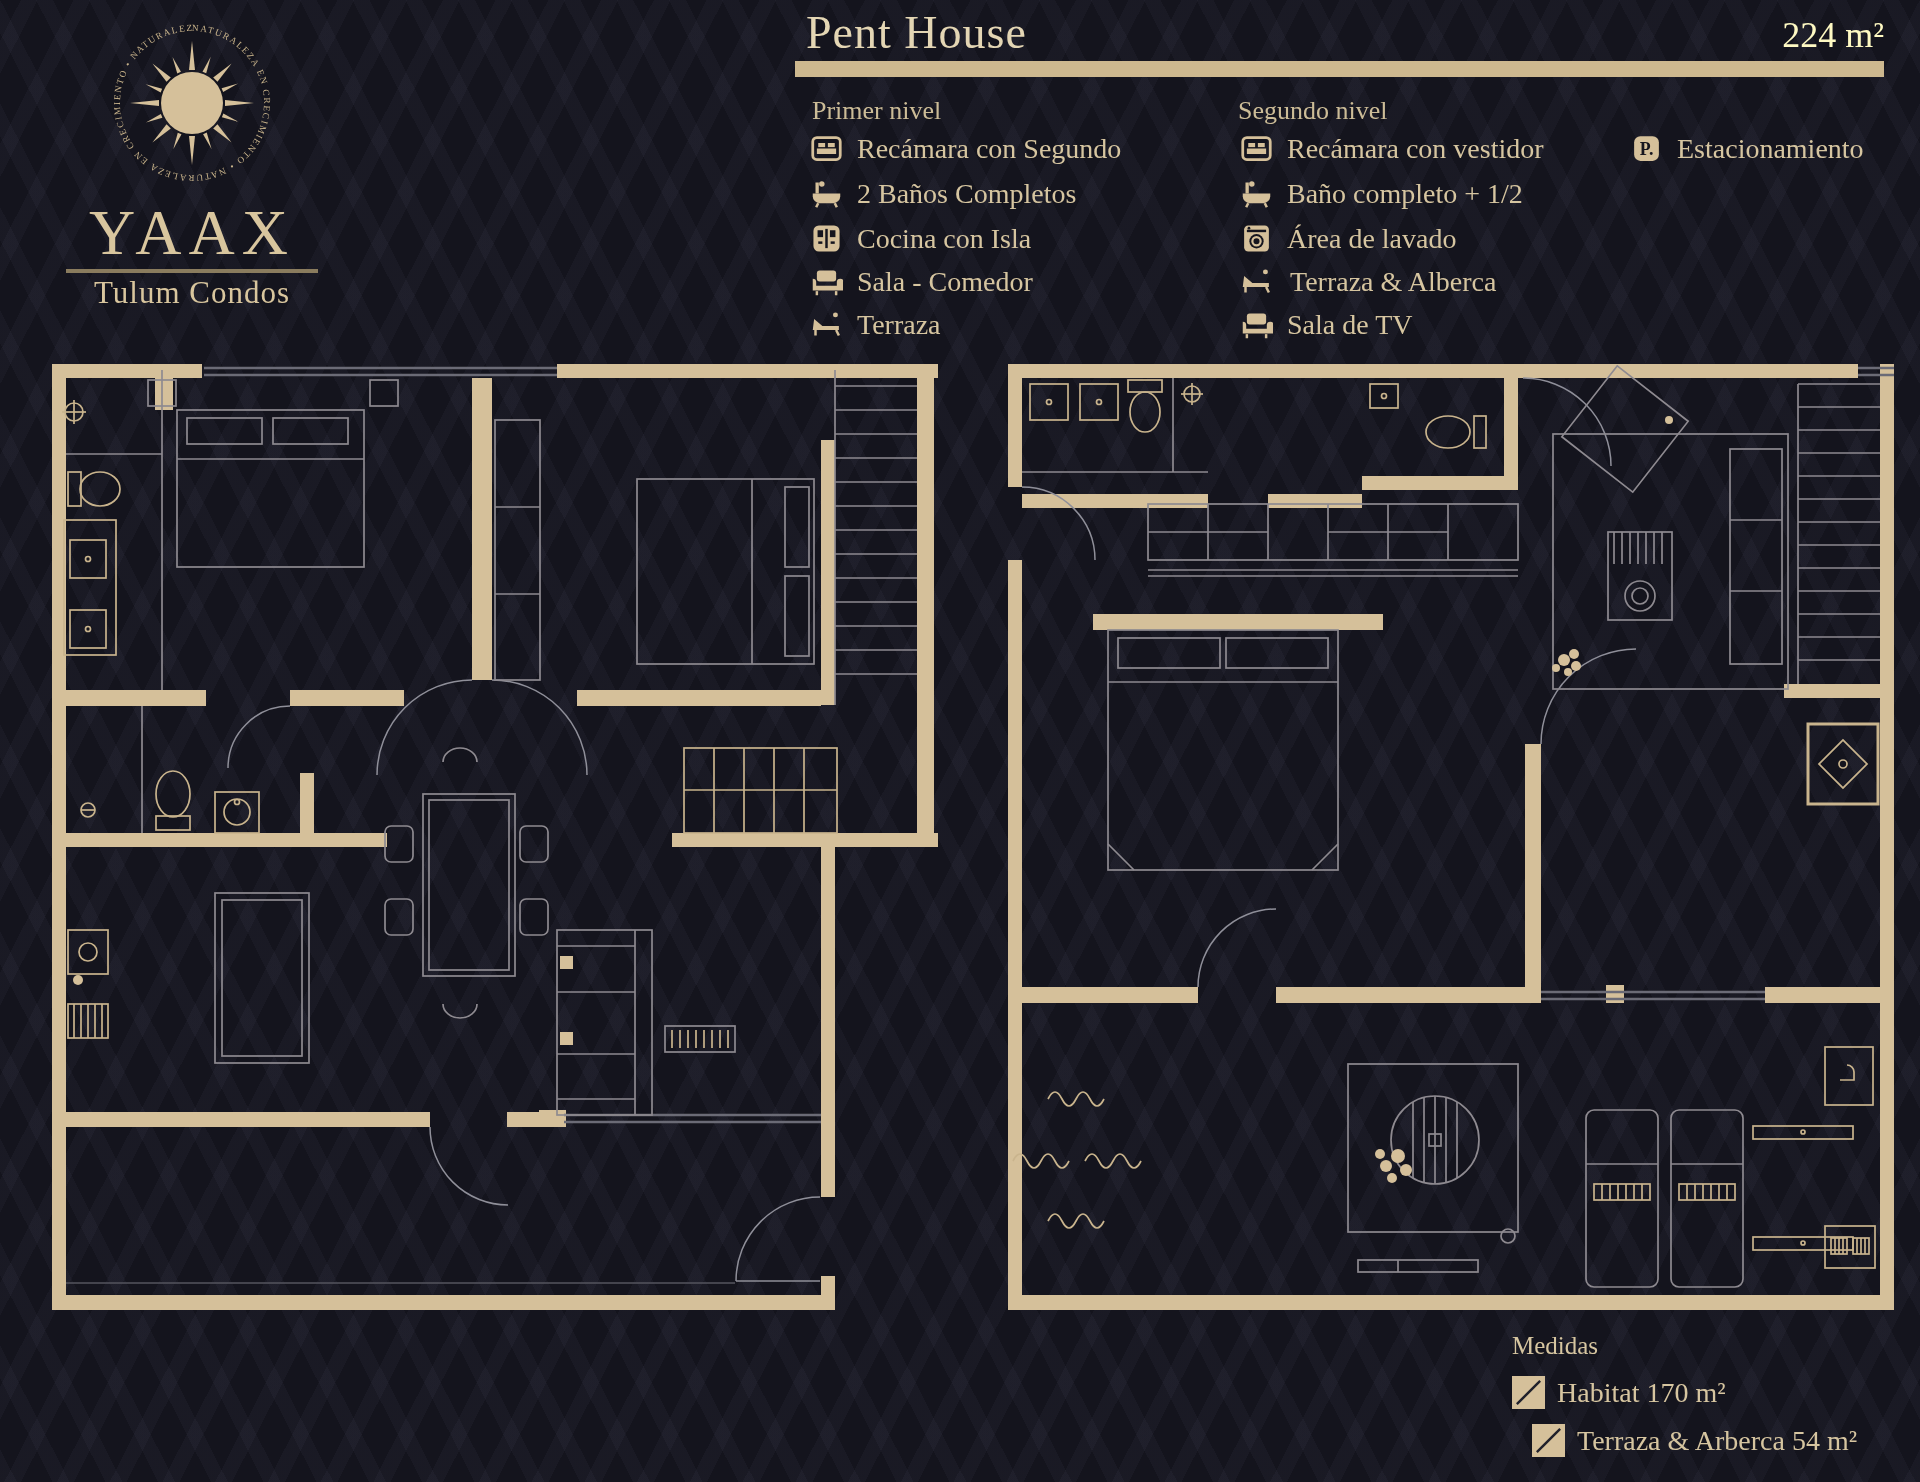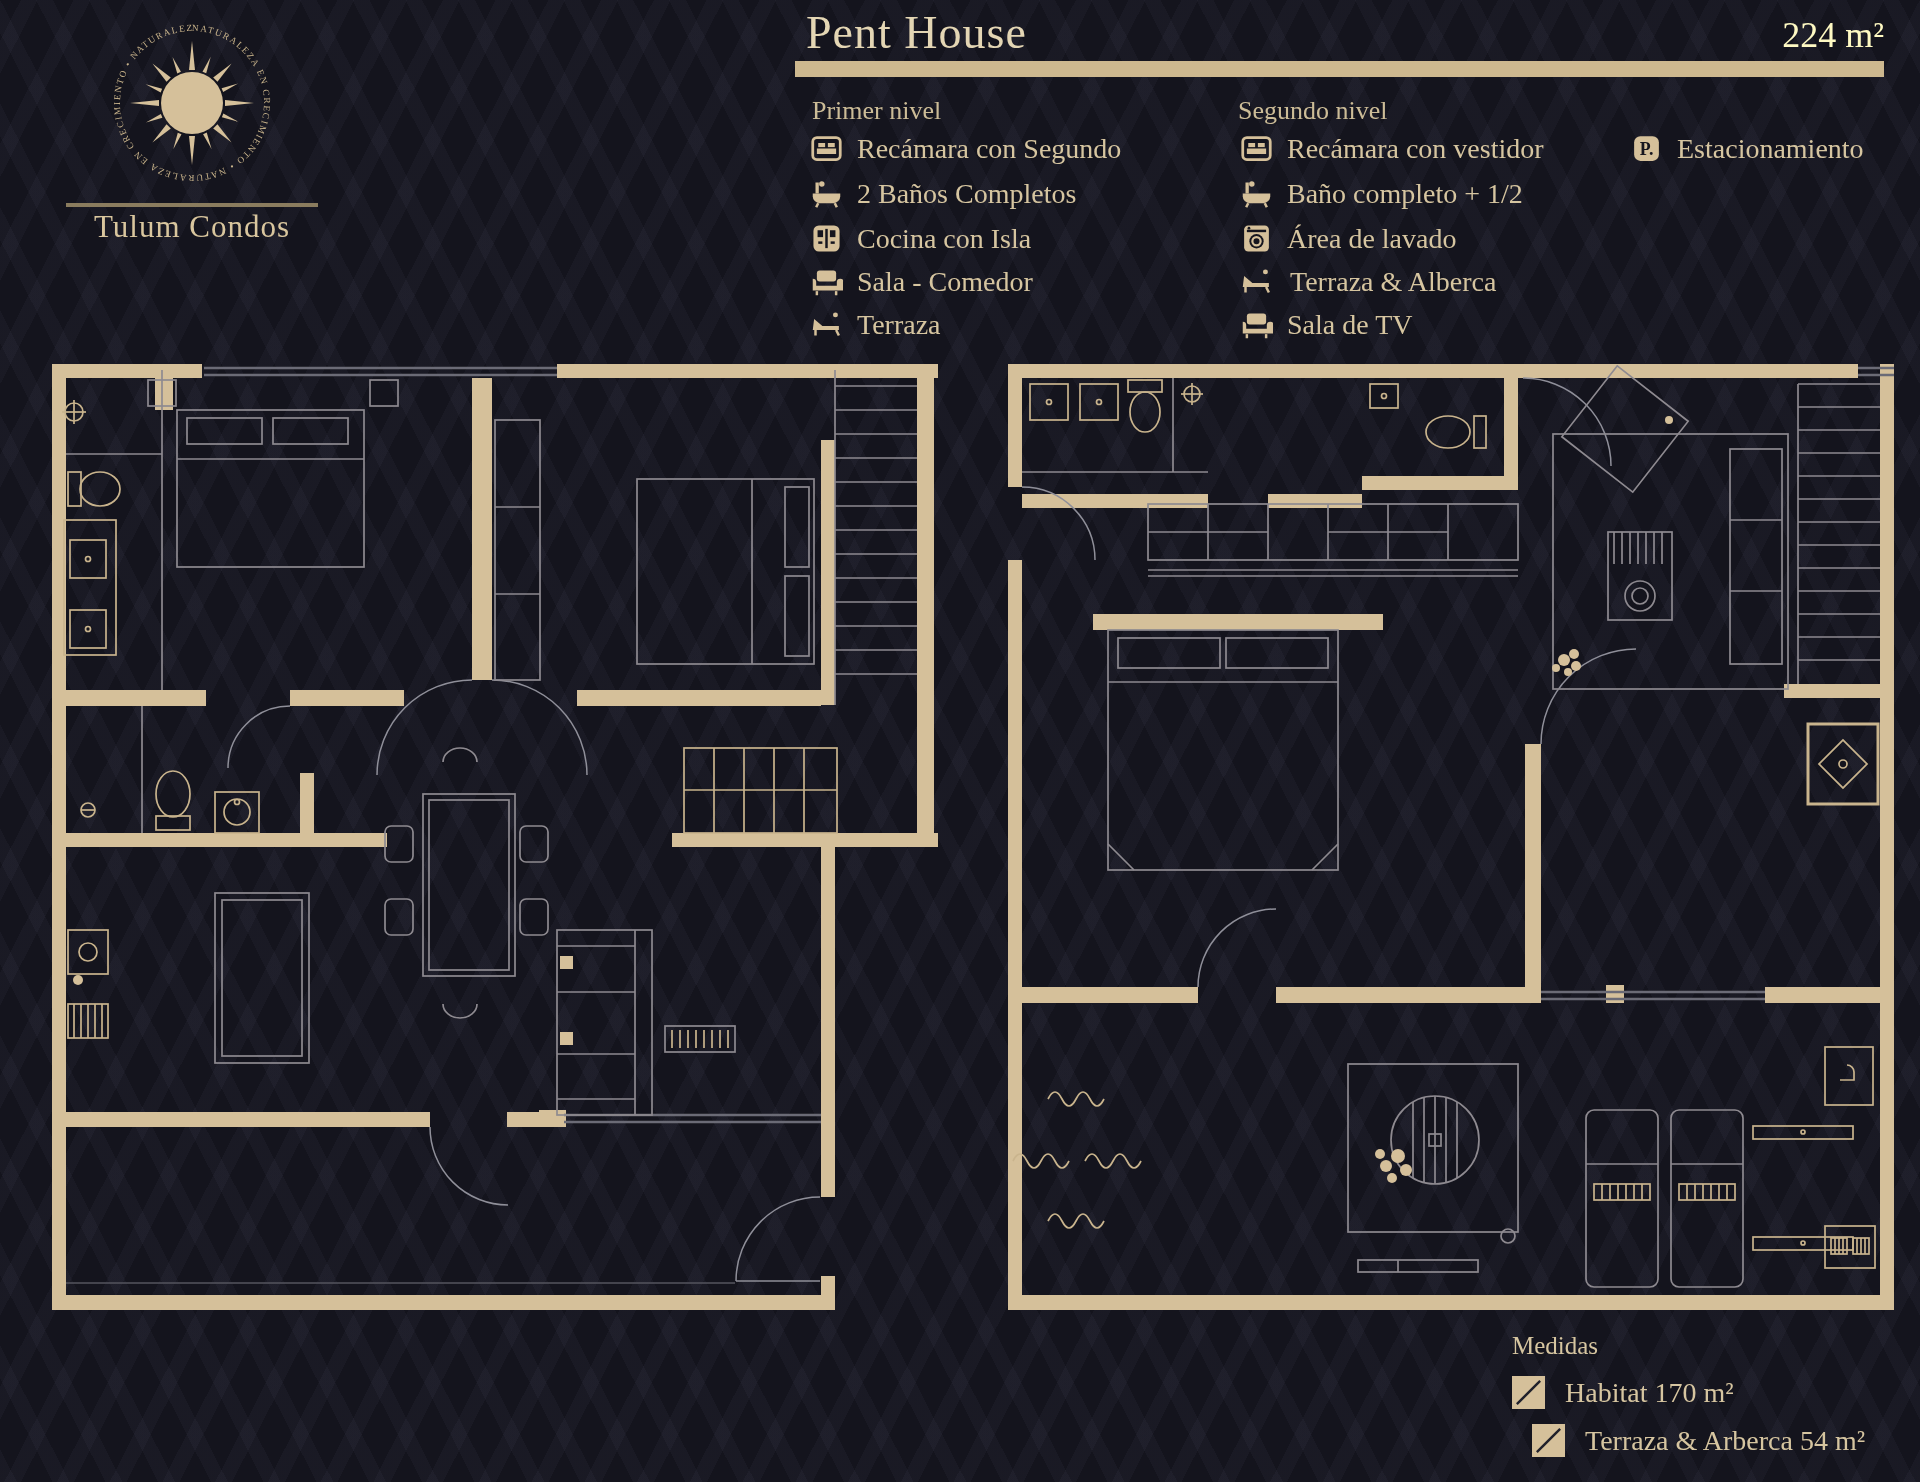--- a/index.html
+++ b/index.html
@@ -24,21 +24,21 @@
   #area-label{left:1700px;top:14px;width:184px;font-size:36px;text-align:right;color:#fef9c3;}
   #title-rule{left:795px;top:61px;width:1089px;height:16px;background:#cdb88f;}
   
   .level-label{font-size:26px;color:#ccbc97;}
   .feature-item{position:absolute;display:flex;align-items:center;gap:14px;}
   .feature-item .li-icon{width:33px;height:33px;flex:0 0 33px;}
   .feature-item .li-icon svg{width:33px;height:33px;display:block;}
   .feature-label{font-size:28px;color:#d6c5a0;white-space:nowrap;}
   
   #legend-title{left:1512px;top:1332px;font-size:25px;color:#d6c5a0;}
-  .legend-row{position:absolute;display:flex;align-items:center;gap:20px;}
+  .legend-row{position:absolute;display:flex;align-items:center;gap:12px;}
   .legend-swatch{width:33px;height:33px;flex:0 0 33px;}
   .legend-label{font-size:28px;color:#d6c5a0;white-space:nowrap;}
   
   .plan{position:absolute;width:900px;height:950px;}
   .plan svg{width:100%;height:100%;display:block;}
   .w{fill:#d5c09a;}
   .f{fill:none;stroke:#8e8a90;stroke-width:1.7;}
   .ft{fill:none;stroke:#c9b48d;stroke-width:1.7;}
   .win{stroke:#6b6b76;stroke-width:2.5;}
   .edge{stroke:#55555e;stroke-width:1.5;}
@@ -71,20 +71,21 @@
         <polygon transform="rotate(67)" points="-2,-33 2,-33 0,-50"></polygon>
         <polygon transform="rotate(112)" points="-2,-33 2,-33 0,-50"></polygon>
         <polygon transform="rotate(157)" points="-2,-33 2,-33 0,-50"></polygon>
         <polygon transform="rotate(202)" points="-2,-33 2,-33 0,-50"></polygon>
         <polygon transform="rotate(247)" points="-2,-33 2,-33 0,-50"></polygon>
         <polygon transform="rotate(292)" points="-2,-33 2,-33 0,-50"></polygon>
         <polygon transform="rotate(337)" points="-2,-33 2,-33 0,-50"></polygon>
       </g>
     </g>
   </svg>
+  <div id="brand-name">YAAX</div>
   <div id="brand-rule"></div>
   <div id="brand-sub">Tulum Condos</div>
 </div>
 
 <div class="abs" id="page-title">Pent House</div>
 <div class="abs" id="area-label">224 m²</div>
 <div class="abs" id="title-rule"></div>
 
 <div class="abs level-label" style="left:812px;top:96px;">Primer nivel</div>
 

